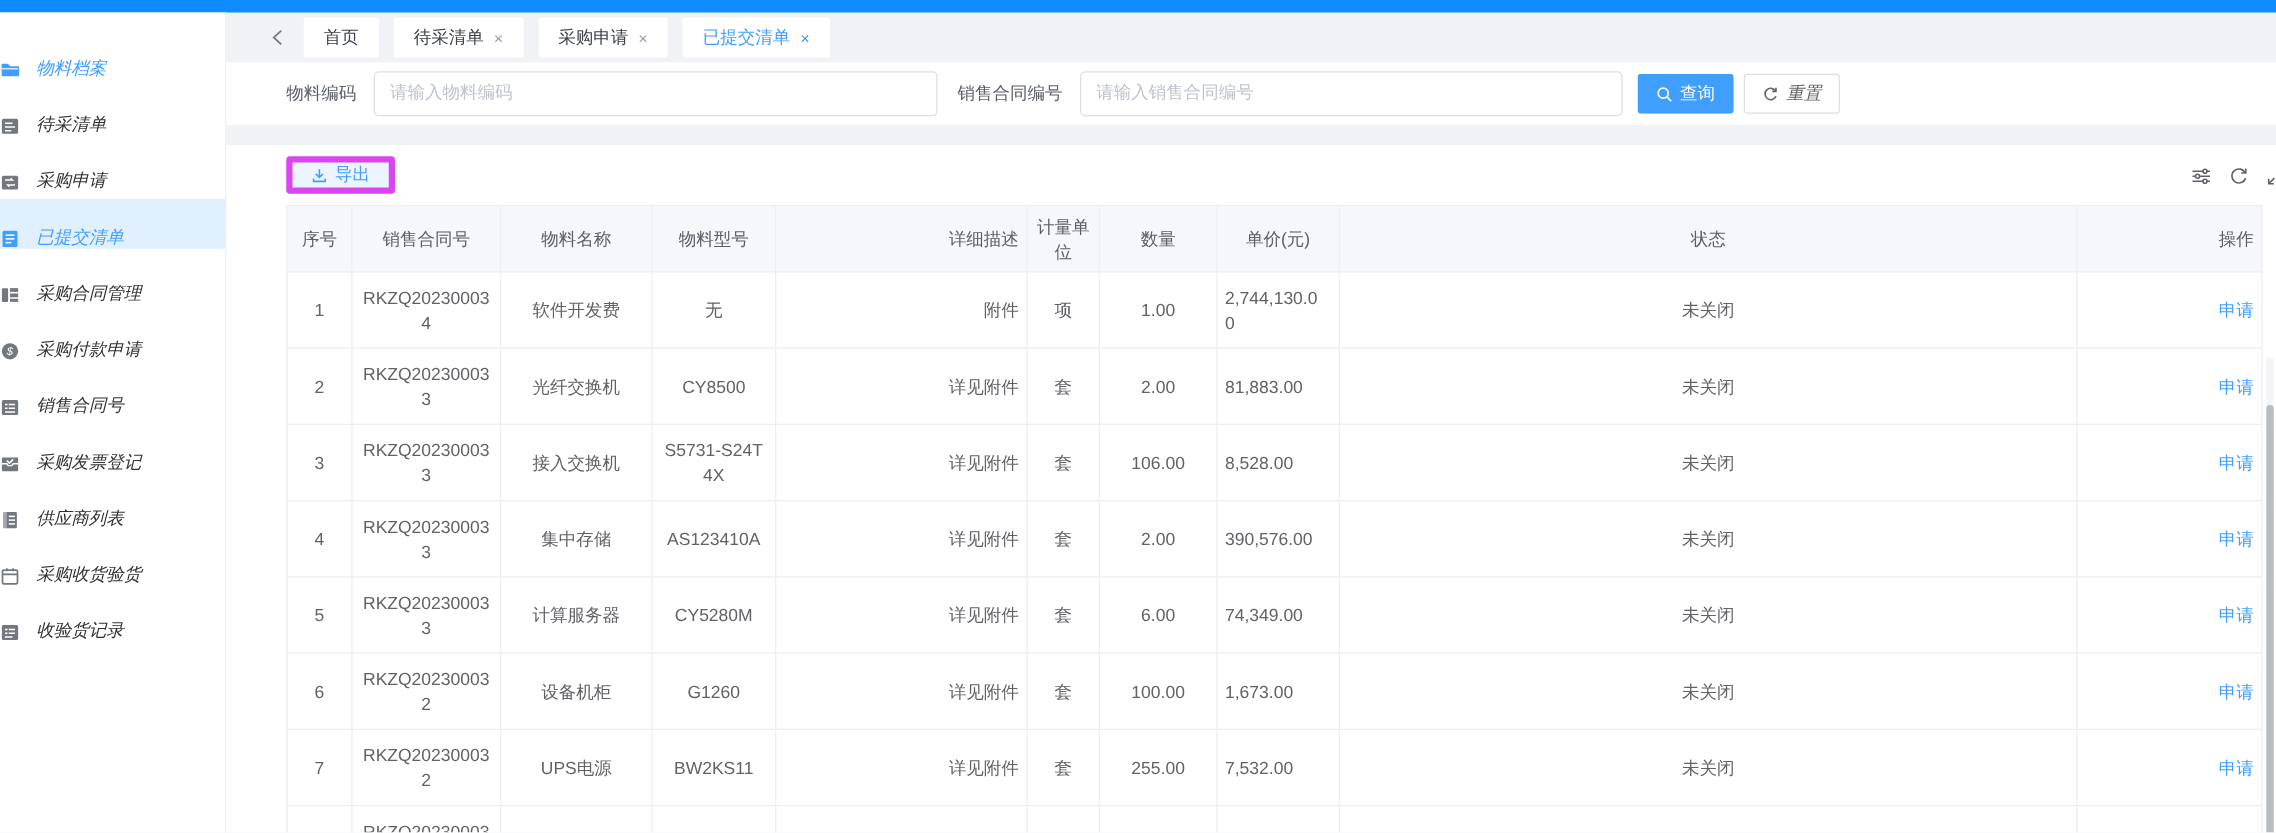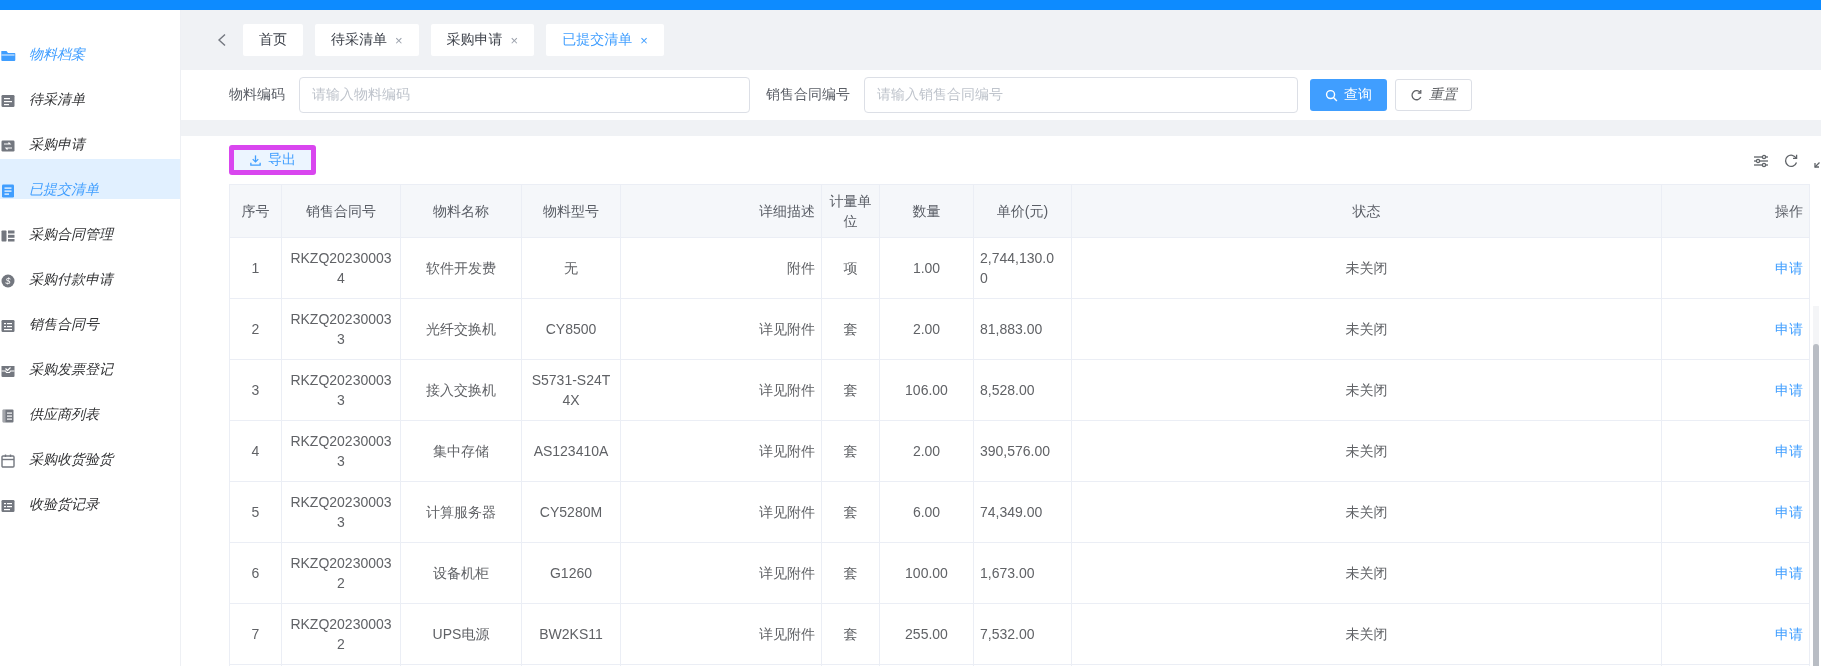--- a/index.html
+++ b/index.html
@@ -17,21 +17,21 @@
   .menu-item .mi-icon { width:16px; height:16px; display:inline-flex; color:#73777f; }
   .menu-item.highlight { color:var(--accent,#409eff); }
   .menu-item.highlight .mi-icon { color:var(--accent,#409eff); }
   .menu-item.active { background:var(--active-menu-bg,#e1f0ff); color:var(--accent,#409eff); }
   .menu-item.active .mi-icon { color:var(--accent,#409eff); }
 
   
   .content { position:absolute; left:181px; top:10px; right:0; bottom:0; display:flex; flex-direction:column; }
 
   
-  .tabstrip { height:60px; display:flex; align-items:center; padding-left:34px; gap:12px; flex:none; }
+  .tabstrip { height:40px; display:flex; align-items:center; padding-left:34px; gap:12px; flex:none; }
   .tab-back { width:16px; height:16px; color:#73777f; display:flex; align-items:center; cursor:pointer; }
   .tab-chip { height:32px; background:#fff; border-radius:2px; padding:0 16px; display:flex; align-items:center; gap:8px; font-size:14px; color:#3c4049; cursor:pointer; }
   .tab-chip .x { color:#9aa0ab; font-size:13px; line-height:1; }
   .tab-chip.active { color:var(--accent,#409eff); }
   .tab-chip.active .x { color:var(--accent,#409eff); }
 
   
   .search-card { height:50px; background:#fff; display:flex; align-items:center; padding-left:48px; flex:none; }
   .search-label { color:#5a5e66; margin-right:14px; white-space:nowrap; }
   .search-input { height:36px; border:1px solid #dcdfe6; border-radius:4px; padding:0 12px; font-size:14px; color:#303133; outline:none; font-family:Liberation Mono, monospace; }

